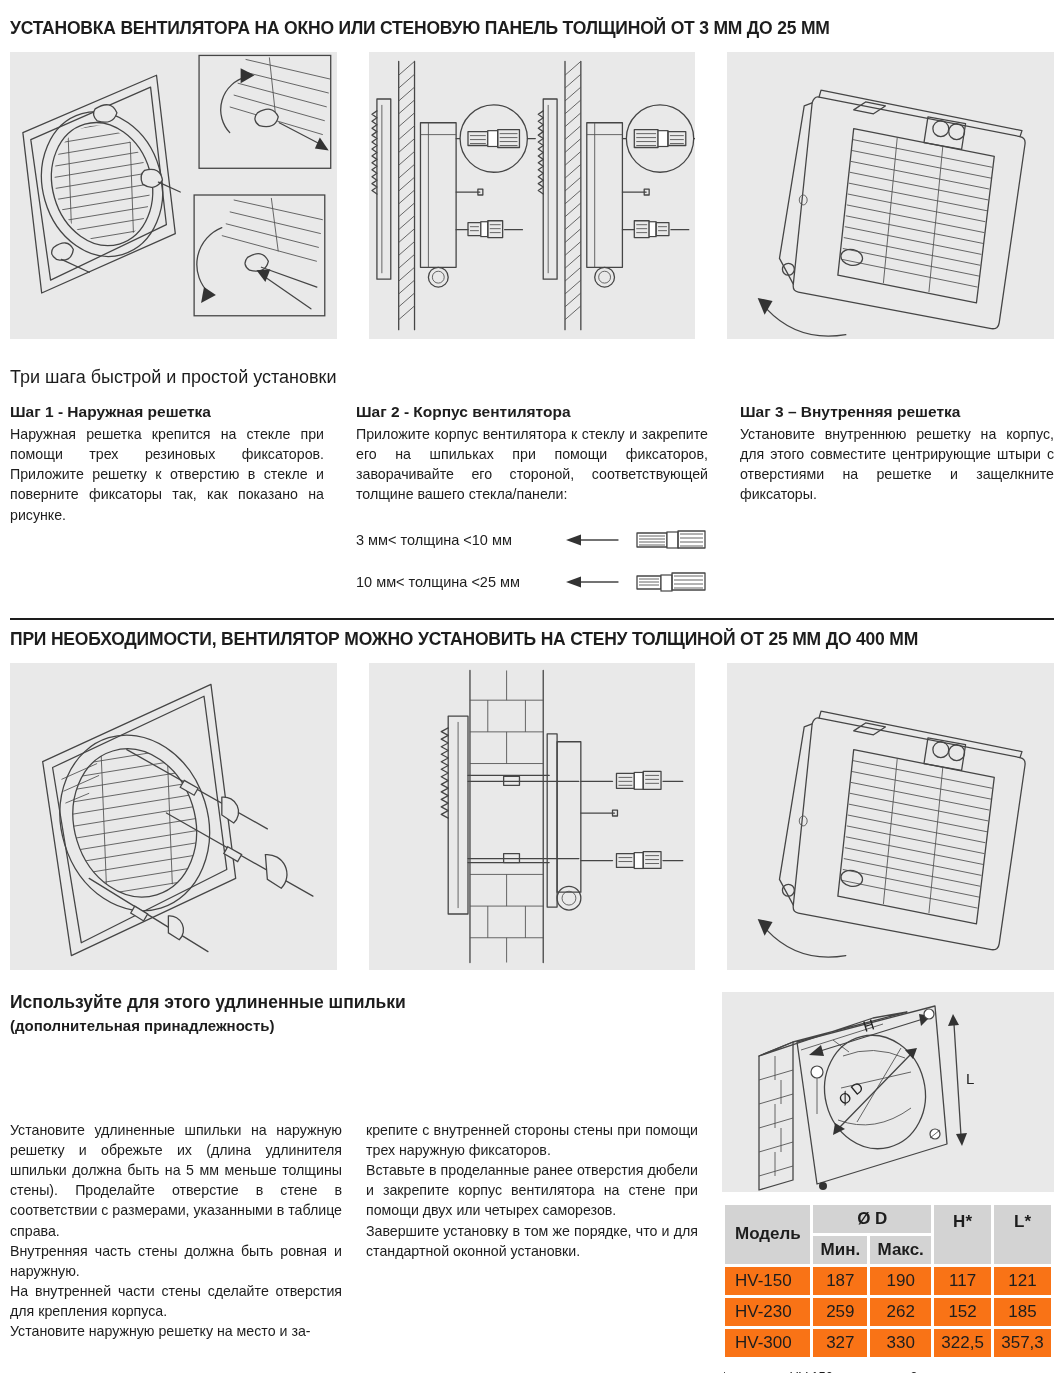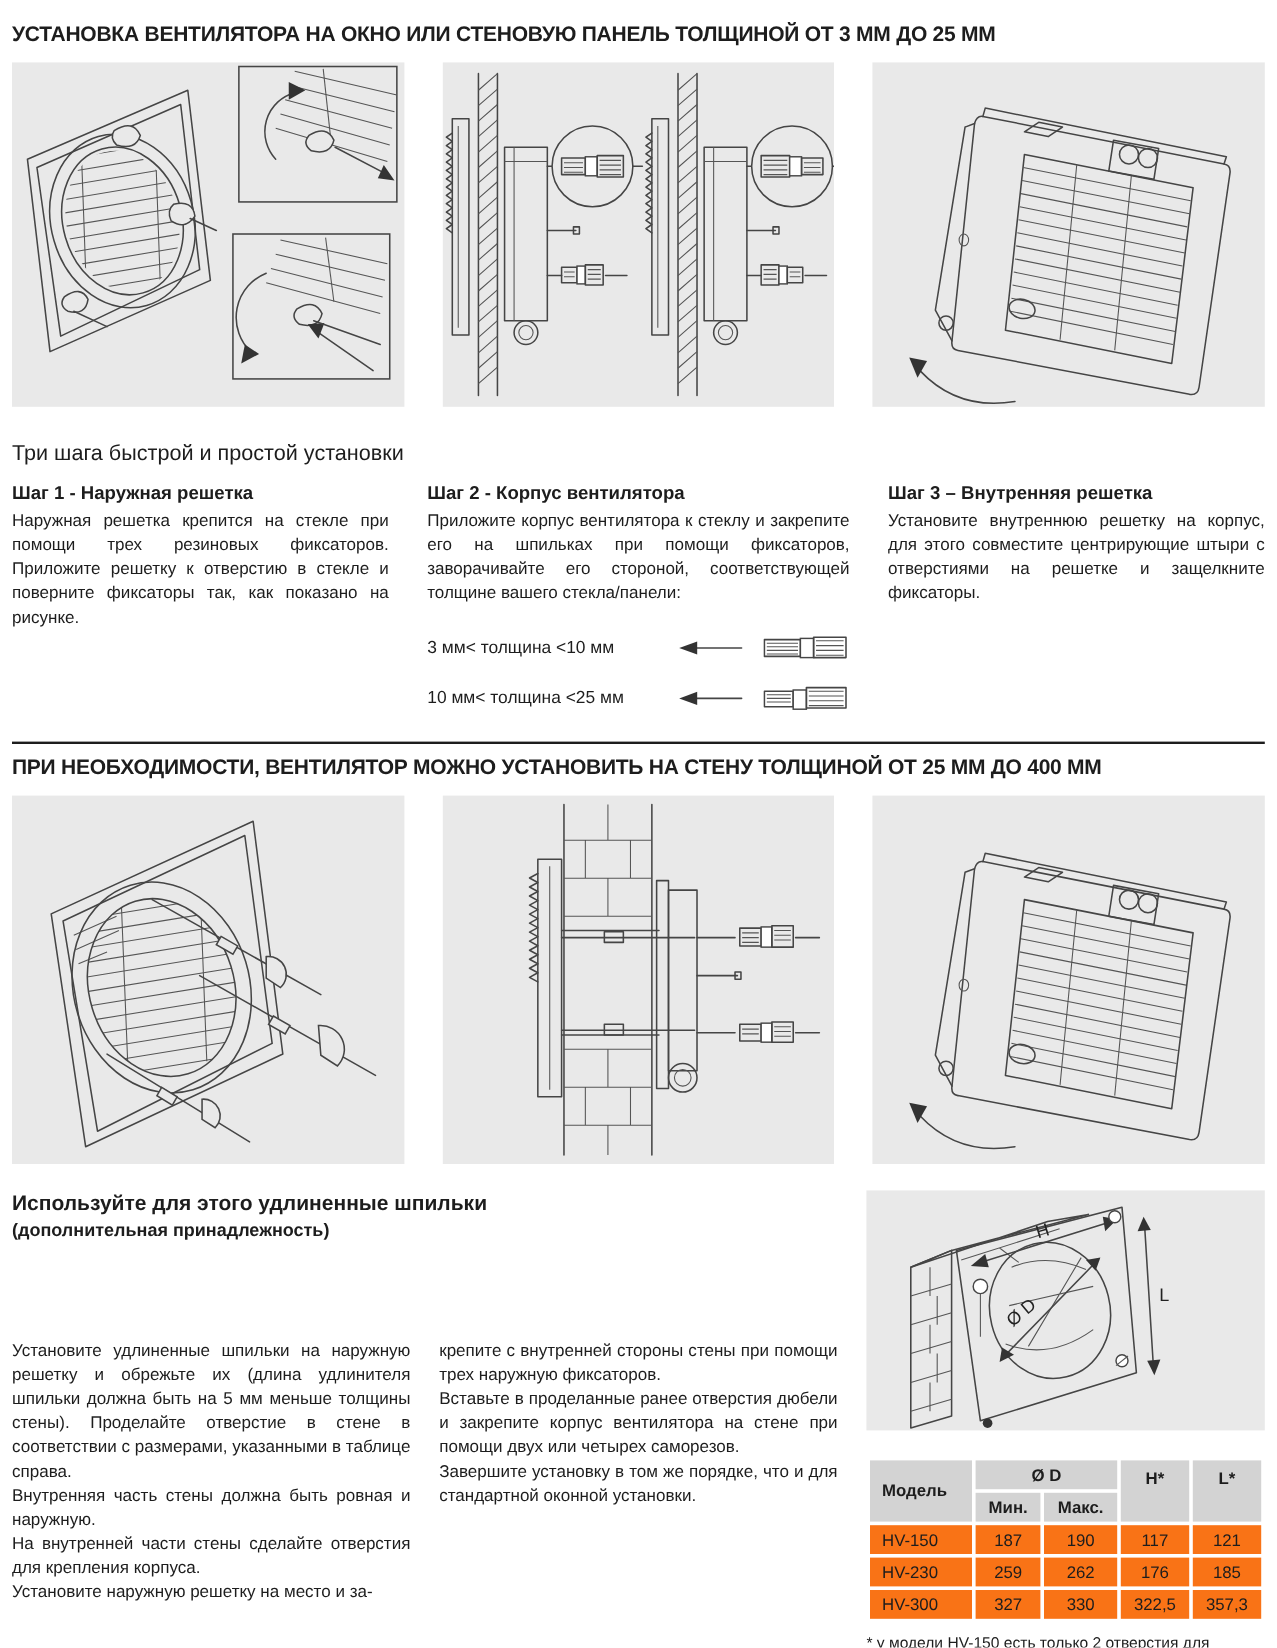--- a/index.html
+++ b/index.html
@@ -28,21 +28,21 @@
   .bottom-head { grid-column:1 / 3; grid-row:1; }
   .bottom-head h2 { font-size:17.5px; font-weight:bold; margin:0 0 4px; }
   .bottom-head .note { font-size:15px; font-weight:bold; margin:0; }
   .bcol1 { grid-column:1; grid-row:2; }
   .bcol2 { grid-column:2; grid-row:2; }
   .bcol3 { grid-column:3; grid-row:1 / 3; }
   .bcol1 p, .bcol2 p { font-size:14.2px; line-height:1.42; margin:0; text-align:justify; }
   .diagram-panel { background:#e9e9e9; height:200px; }
   .diagram-panel svg { display:block; width:100%; height:100%; }
 
-  table.spec { width:100%; border-collapse:separate; border-spacing:3px; margin-top:22px; font-size:14px; }
+  table.spec { width:100%; border-collapse:separate; border-spacing:3px; margin-top:10px; font-size:17px; }
   table.spec th { background:#d3d3d3; font-weight:bold; padding:4px 6px; }
   table.spec td { background:#f97316; padding:4px 6px; text-align:center; }
   table.spec th.rowspan-top { vertical-align:top; padding-top:7px; }
   table.spec th.model-h { vertical-align:middle; text-align:left; padding-left:10px; }
   table.spec td.model { text-align:left; padding-left:10px; }
   .footnote { font-size:13px; line-height:1.35; margin-top:8px; }
 
   
   .ln { fill:none; stroke:#454545; stroke-width:1.3; stroke-linecap:round; stroke-linejoin:round; }
   .thin { fill:none; stroke:#555; stroke-width:0.9; }
@@ -393,21 +393,21 @@
             <td class="model">HV-150</td>
             <td>187</td>
             <td>190</td>
             <td>117</td>
             <td>121</td>
           </tr>
           <tr>
             <td class="model">HV-230</td>
             <td>259</td>
             <td>262</td>
-            <td>176</td>
+            <td>152</td>
             <td>185</td>
           </tr>
           <tr>
             <td class="model">HV-300</td>
             <td>327</td>
             <td>330</td>
             <td>322,5</td>
             <td>357,3</td>
           </tr>
         </tbody>

